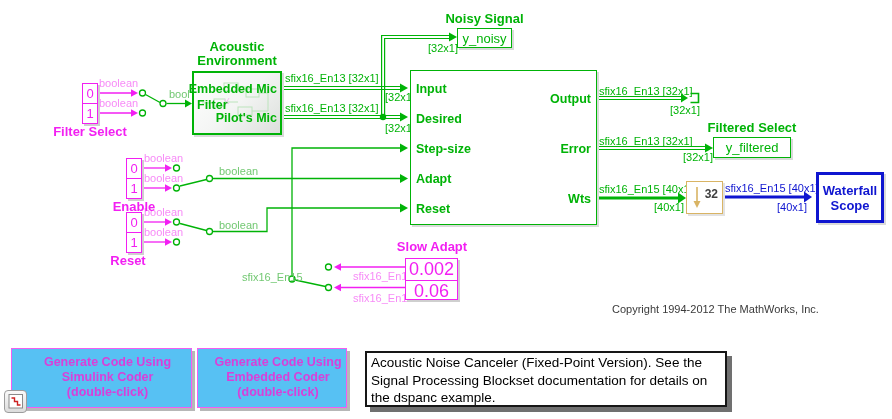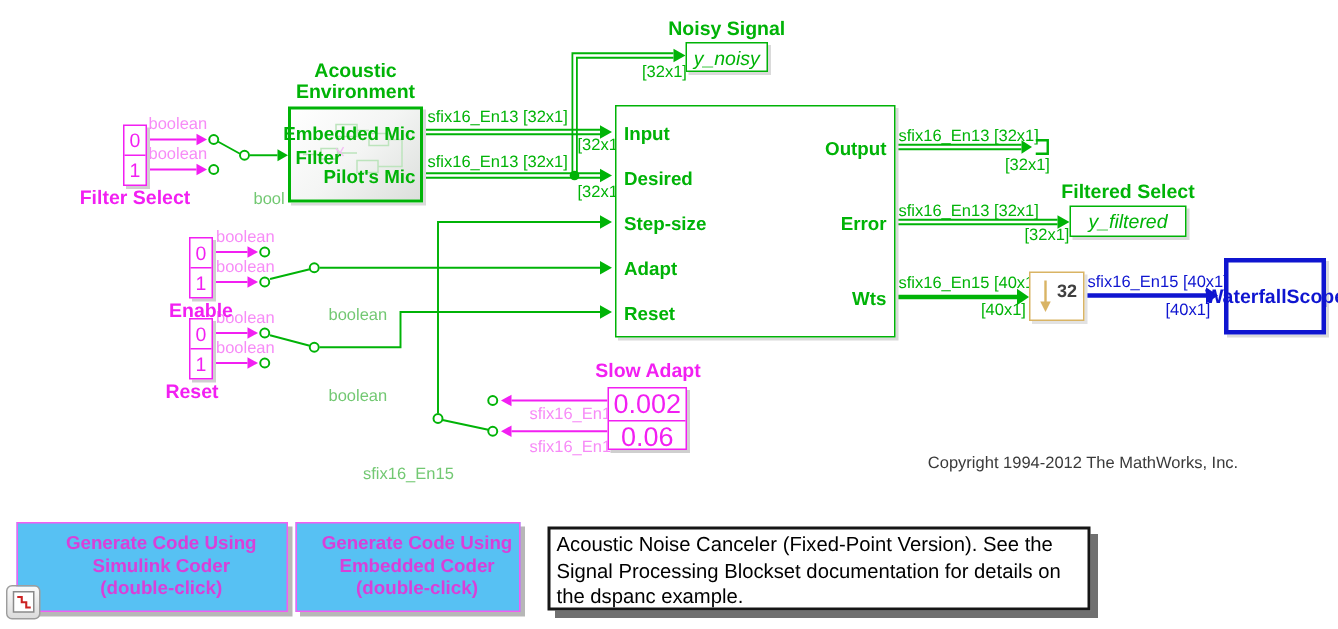--- a/index.html
+++ b/index.html
@@ -1,58 +1,58 @@
 <!DOCTYPE html>
 <html><head>
 <meta charset="utf-8">
 <style>
   html,body{margin:0;padding:0;background:#fff;}
   #canvas{position:relative;width:892px;height:419px;background:#ffffff;
           font-family:"Liberation Sans",sans-serif;overflow:hidden;}
   svg.wires{position:absolute;left:0;top:0;pointer-events:none;}
   
   .lbl{position:absolute;font-size:11px;line-height:12px;white-space:nowrap;} .ml{color:#f78bf7;}
-  .g  {color:#00b307;} .gl{color:#72c872;margin-top:39px;}
+  .g  {color:#00b307;} .gl{color:#72c872;}
   .bl {color:#0f15d0;}
   .btitle{position:absolute;font-weight:bold;font-size:13px;line-height:14px;
           color:#f21ff2;text-align:center;white-space:nowrap;}
   .gtitle{position:absolute;font-weight:bold;font-size:13px;line-height:13.5px;
           color:#00b307;text-align:center;white-space:nowrap;}
   
   .const{position:absolute;background:#fff;border:1.4px solid #f21ff2;
          box-shadow:2px 2px 0 #cfcfcf;box-sizing:border-box;display:flex;flex-direction:column;}
   .const .cell{flex:1;display:flex;align-items:center;justify-content:center;
                color:#f21ff2;font-size:13px;}
   .const .cell + .cell{border-top:1.4px solid #f21ff2;}
   .const.small .cell{font-size:18px;}
   
   .gblock{position:absolute;background:#fff;border:1.6px solid #00b307;
           box-shadow:2px 2px 0 #dadada;box-sizing:border-box;}
   .gblock .ctr{width:100%;height:100%;display:flex;align-items:center;justify-content:center;
-               color:#00b307;font-size:13px;font-style:italic;}
+               color:#00b307;font-size:13px;}
   .port{position:absolute;font-weight:bold;font-size:12.5px;line-height:14px;
         color:#00b307;white-space:nowrap;}
   
   #env{background:linear-gradient(135deg,#ffffff 0%,#f4f5f4 50%,#dcdfdc 100%);}
   
   .lmsname{position:absolute;left:0;right:0;top:64px;text-align:center;
            font-weight:bold;font-size:13px;line-height:13.5px;color:#00b307;}
   
   #ds{position:absolute;background:#fff;border:1.5px solid #d9b464;
       box-shadow:2px 2px 0 #e2e2e2;box-sizing:border-box;}
   #ds .fct{position:absolute;right:4px;top:5px;color:#404040;font-size:12px;font-weight:bold;}
   
   #wf{position:absolute;background:#fff;border:3px solid #0f15d0;box-shadow:2px 2px 0 #dadada;
-      box-sizing:border-box;display:flex;flex-direction:row;align-items:center;justify-content:center;
+      box-sizing:border-box;display:flex;flex-direction:column;align-items:center;justify-content:center;
       color:#0f15d0;font-weight:bold;font-size:13px;line-height:15px;text-align:center;}
   
   #annot{position:absolute;background:#fff;border:2px solid #161616;box-shadow:5px 5px 0 #707070;
          box-sizing:border-box;color:#000;font-size:13.5px;line-height:17.5px;padding:1px 4px;}
   #annot span{display:block;white-space:nowrap;}
-  #copyright{position:absolute;font-size:11px;color:#3a3a3a;text-align:center;white-space:nowrap;}
+  #copyright{position:absolute;font-size:11px;color:#3a3a3a;text-align:left;white-space:nowrap;}
   
   .gen-btn{position:absolute;background:#57c1f3;border:1.6px solid #f35df3;
            box-shadow:3px 3px 0 #b7b7b7;box-sizing:border-box;color:#d93fd9;font-weight:bold;
            font-size:12.5px;line-height:15px;text-align:center;padding-top:6px;cursor:pointer;}
   .gen-btn span{display:block;margin-left:12px;}
   
   #corner{position:absolute;left:4px;top:390px;width:23px;height:23px;border:1px solid #9d9d9d;
           border-radius:4px;background:linear-gradient(#fafafa,#dcdcdc);box-sizing:border-box;}
 </style>
 </head>

